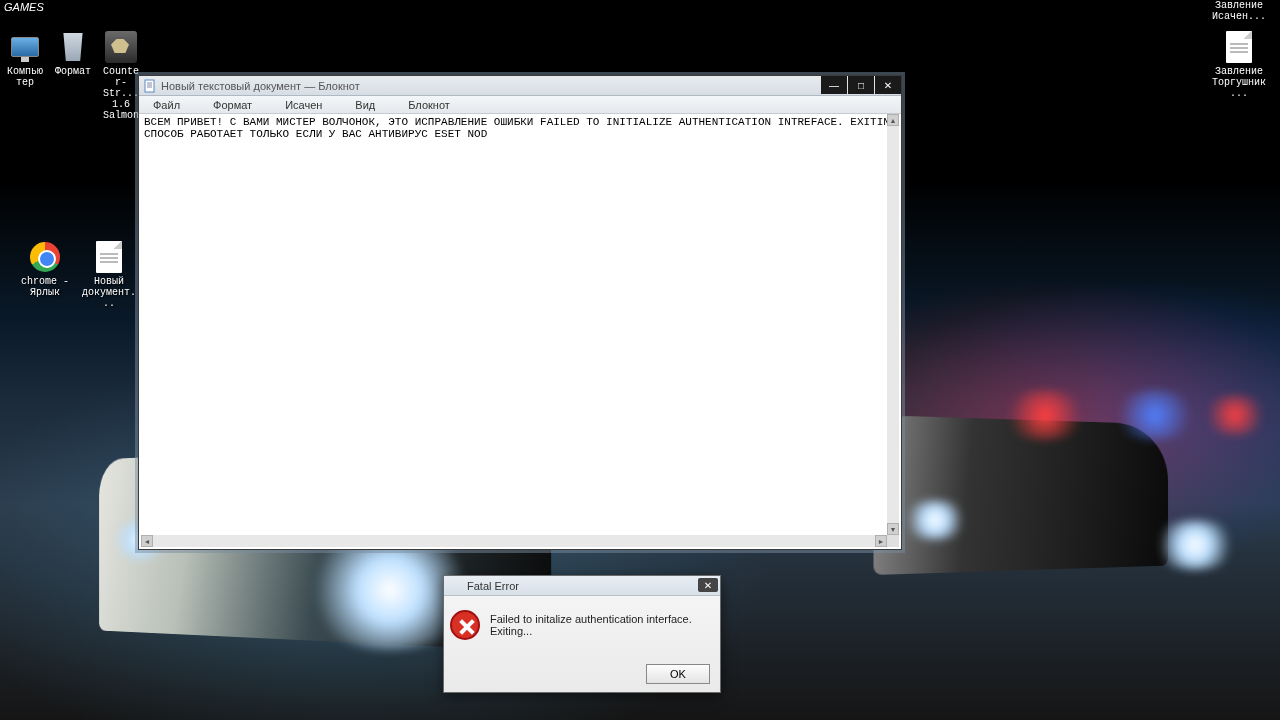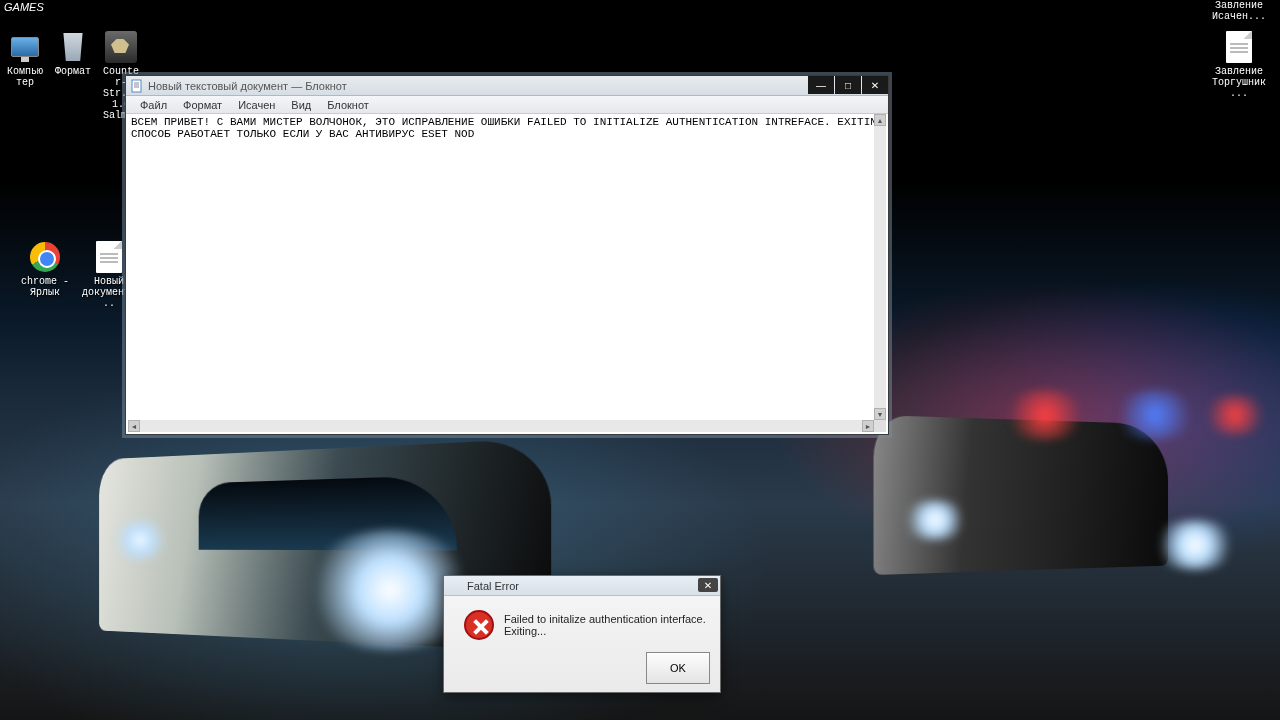--- a/index.html
+++ b/index.html
@@ -40,35 +40,35 @@
   .chrome-icon { width: 30px; height: 30px; border-radius: 50%; background: conic-gradient(#ea4335 0deg 120deg, #34a853 120deg 240deg, #fbbc05 240deg 360deg); position: relative; }
   .chrome-icon::after { content: ""; position: absolute; top: 8px; left: 8px; width: 14px; height: 14px; border-radius: 50%; background: #4285f4; border: 2px solid #fff; }
   .text-file { width: 26px; height: 32px; background: #fff; position: relative; border-radius: 1px; }
   .text-file::before { content:""; position:absolute; top:0; right:0; width:8px; height:8px; background: linear-gradient(135deg,#fff 50%, #ccc 50%); }
   .text-file .lines { position:absolute; top:12px; left:4px; right:4px; height:2px; background:#bbb; box-shadow: 0 4px 0 #bbb, 0 8px 0 #bbb; }
 
   .row2 { position:absolute; top: 240px; left: 16px; display:flex; gap:6px; }
 
   
   .notepad {
-    position: absolute; top: 75px; left: 125px; width: 764px; height: 360px;
+    position: absolute; top: 75px; left: 138px; width: 764px; height: 475px;
     background: #fff; border: 1px solid #3a3a3a;
     box-shadow: 0 0 0 3px rgba(120,140,160,0.5);
   }
   .np-titlebar {
     height: 20px;
     background: linear-gradient(#e8ecef,#d6dde4);
     border-bottom: 1px solid #b0b8c0;
     display: flex; align-items: center; padding-left: 4px; position: relative;
   }
   .np-titlebar .icon { width: 14px; height: 14px; margin-right: 4px; }
   .np-titlebar .title { font-size: 11px; color: #555; }
   .winbtns { position:absolute; right:0; top:0; height:100%; display:flex; }
   .winbtn { width:26px; height:18px; background:#1a1a1a; color:#fff; font-size:10px; display:flex; align-items:center; justify-content:center; margin-left:1px; cursor:pointer; }
-  .np-menu { height:18px; background: linear-gradient(#f4f6f8,#e4e8ec); border-bottom:1px solid #c8ccd0; display:flex; align-items:center; padding-left:6px; gap:0; }
+  .np-menu { height:18px; background: linear-gradient(#f4f6f8,#e4e8ec); border-bottom:1px solid #c8ccd0; display:flex; align-items:center; padding-left:6px; gap:17px; }
   .np-menu span { font-size:11px; color:#333; padding:1px 8px; cursor:pointer; }
   .np-body { position:absolute; top:38px; bottom:14px; left:2px; right:14px; background:#fff; overflow:hidden; }
   .np-text { font-family: "Courier New", monospace; font-size:11px; color:#000; padding:2px 3px; white-space:pre; line-height:12px; }
   .np-scroll-v { position:absolute; top:38px; right:2px; width:12px; bottom:14px; background:#e8e8e8; }
   .np-scroll-v .arrow { height:12px; background:#d0d0d0; border:1px solid #b0b0b0; display:flex; align-items:center; justify-content:center; font-size:7px; color:#555; }
   .np-scroll-v .arrow.top { position:absolute; top:0; left:0; right:0; }
   .np-scroll-v .arrow.bot { position:absolute; bottom:0; left:0; right:0; }
   .np-scroll-h { position:absolute; left:2px; right:14px; bottom:2px; height:12px; background:#e8e8e8; }
   .np-scroll-h .arrow { width:12px; height:100%; background:#d0d0d0; border:1px solid #b0b0b0; display:inline-flex; align-items:center; justify-content:center; font-size:7px; color:#555; }
   .np-scroll-h .arrow.left { position:absolute; left:0; }
@@ -78,28 +78,28 @@
   
   .errdlg {
     position:absolute; top:575px; left:443px; width:278px; height:118px;
     background: linear-gradient(#f6f6f6,#eaeaea);
     border:1px solid #6a6a6a;
     box-shadow: 0 3px 12px rgba(0,0,0,0.5);
   }
   .errdlg .tb { height:20px; background: linear-gradient(#e8eef4,#d8e0e8); border-bottom:1px solid #b8c0c8; display:flex; align-items:center; padding-left:23px; position:relative; }
   .errdlg .tb .t { font-size:11px; color:#333; }
   .errdlg .tb .x { position:absolute; right:2px; top:2px; width:20px; height:14px; background:#444; color:#fff; font-size:10px; display:flex; align-items:center; justify-content:center; cursor:pointer; border-radius:2px; }
-  .errdlg .body { padding:14px 12px 0 20px; display:flex; align-items:center; gap:10px; }
+  .errdlg .body { padding:14px 12px 0 6px; display:flex; align-items:center; gap:10px; }
   .err-icon { width:30px; height:30px; border-radius:50%; background:#d93025; border:2px solid #a01010; position:relative; flex-shrink:0; }
   .err-icon::before, .err-icon::after { content:""; position:absolute; top:13px; left:6px; width:18px; height:4px; background:#fff; }
   .err-icon::before { transform: rotate(45deg); }
   .err-icon::after  { transform: rotate(-45deg); }
   .errdlg .msg { font-size:11px; color:#222; }
   .errdlg .btns { position:absolute; bottom:8px; right:10px; }
-  .errdlg button { width:64px; height:32px; font-size:11px; background:linear-gradient(#fdfdfd,#e4e4e4); border:1px solid #888; cursor:pointer;margin-top:17px; }
+  .errdlg button { width:64px; height:20px; font-size:11px; background:linear-gradient(#fdfdfd,#e4e4e4); border:1px solid #888; cursor:pointer;margin-top:17px; }
 
   
   .car { position:absolute; border-radius:30px 60px 8px 8px / 40px 60px 8px 8px; filter: blur(0.5px); }
   .car1 { left:70px; top:450px; width:460px; height:190px;
           background: linear-gradient(100deg, #e6e6e0 0%, #b8c0b8 25%, #3a4a50 55%, #0a0a0a 100%);
           transform: perspective(500px) rotateY(-14deg); }
   .car1::after { content:""; position:absolute; top:30px; left:120px; width:260px; height:70px;
                  background: linear-gradient(#050a10,#1a3a50); border-radius:40px 80px 0 0; }
   .car2 { left:880px; top:420px; width:300px; height:150px;
           background: linear-gradient(95deg,#888 0%, #333 30%, #0a0a0a 100%);

